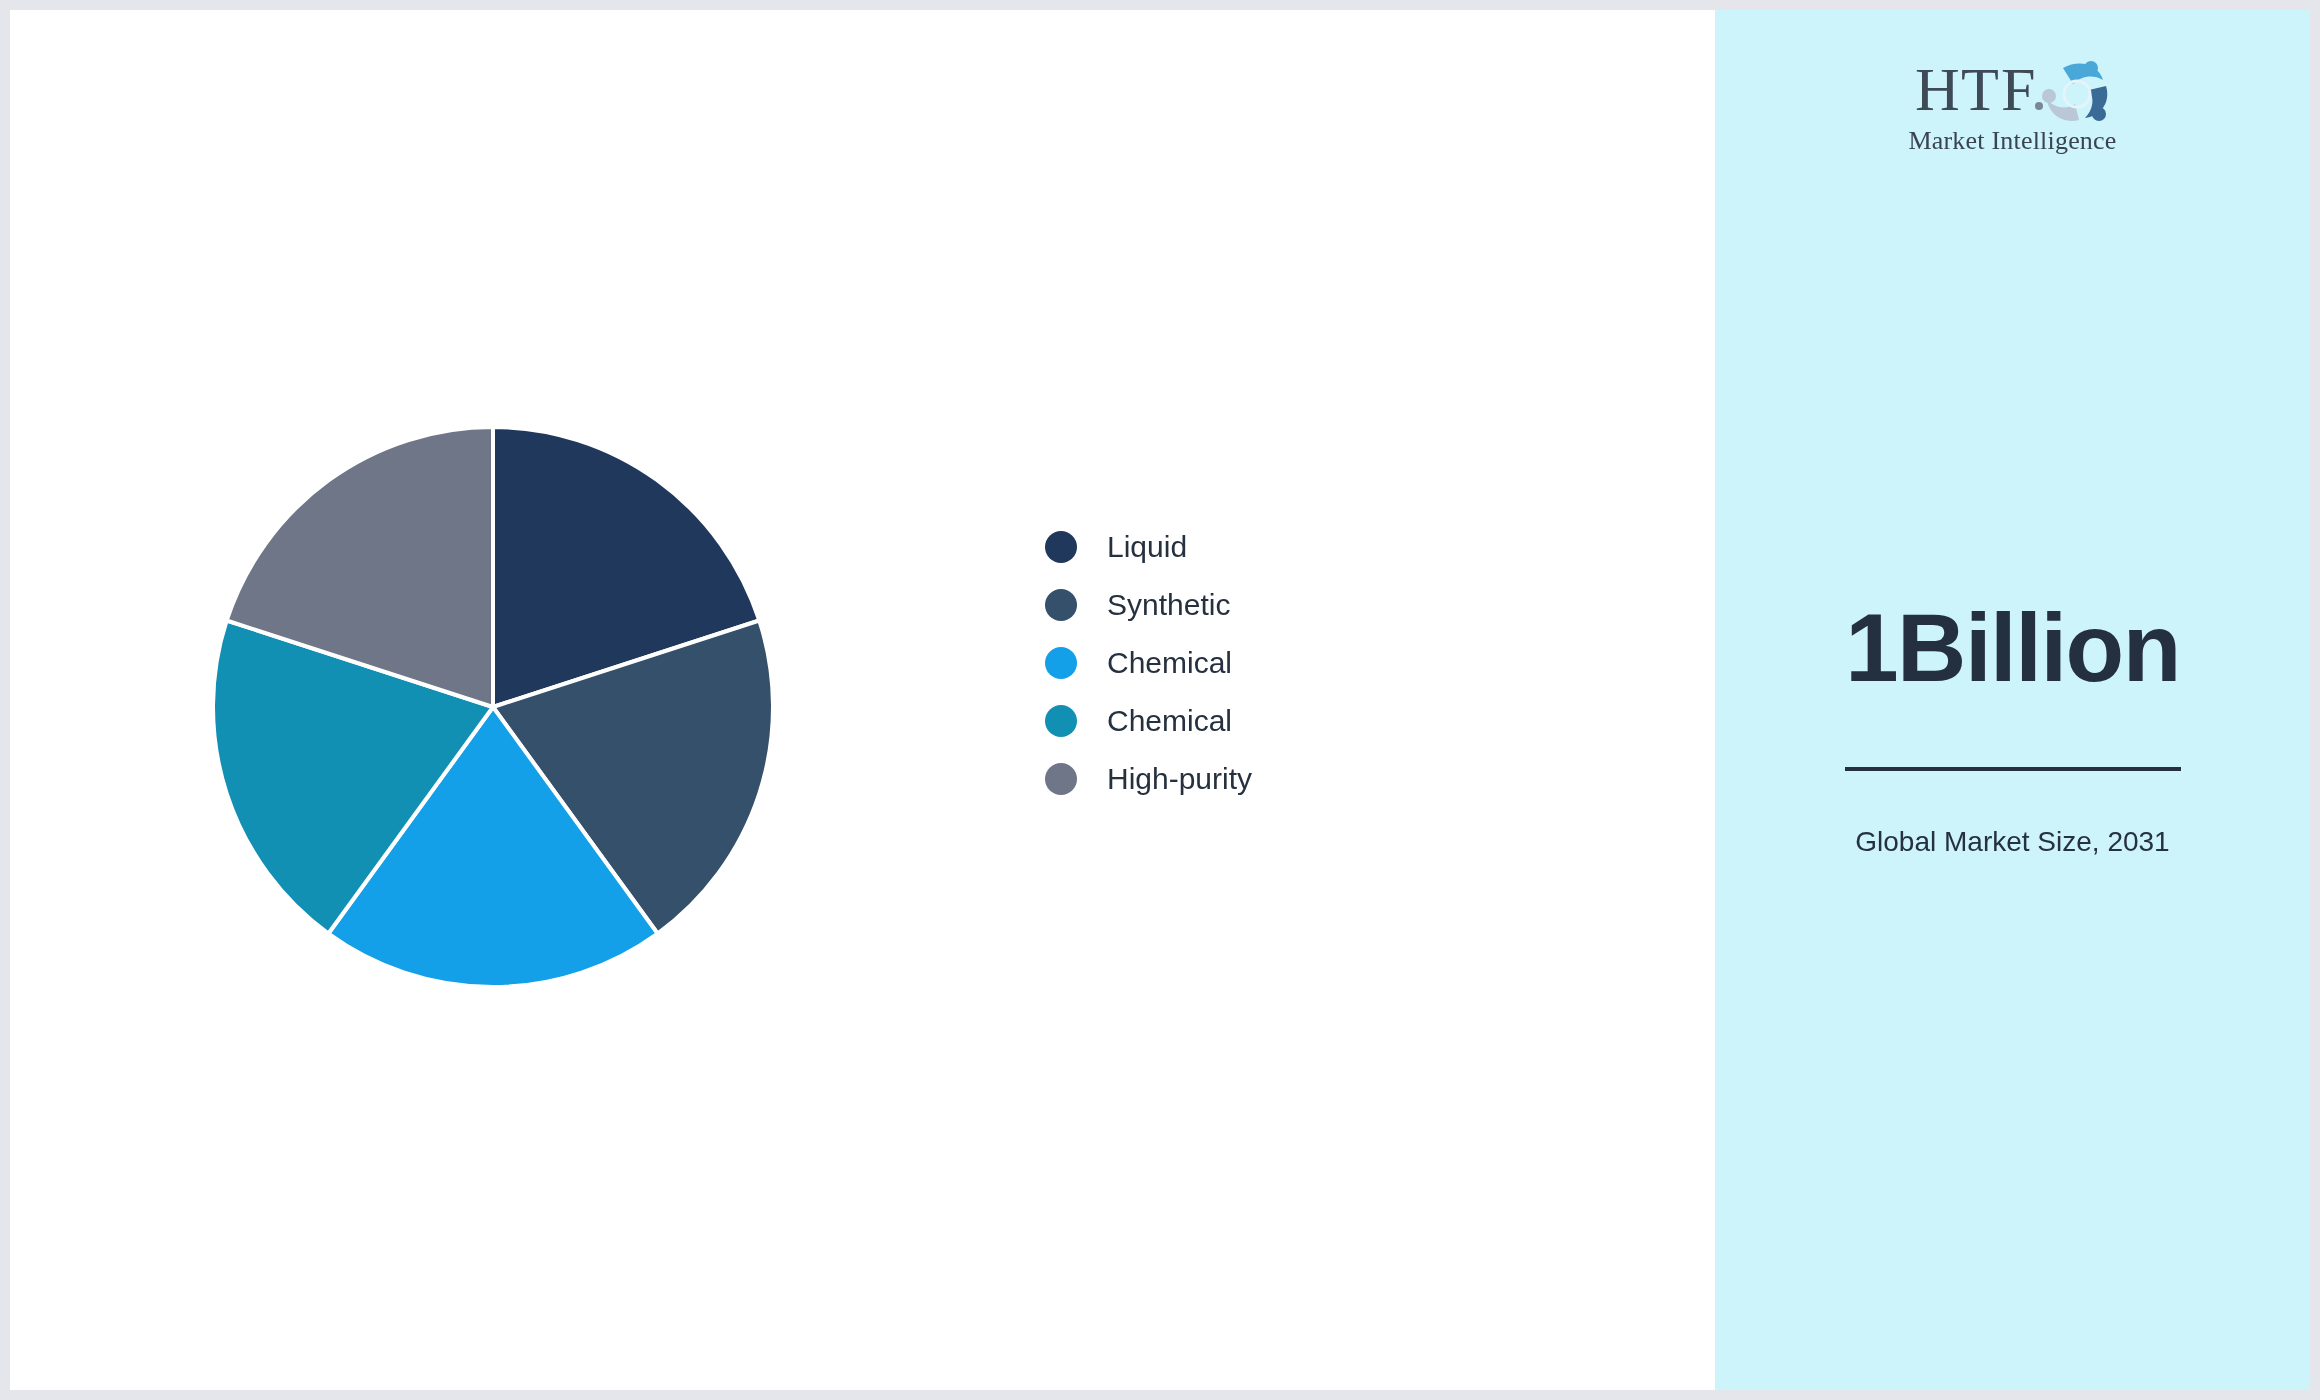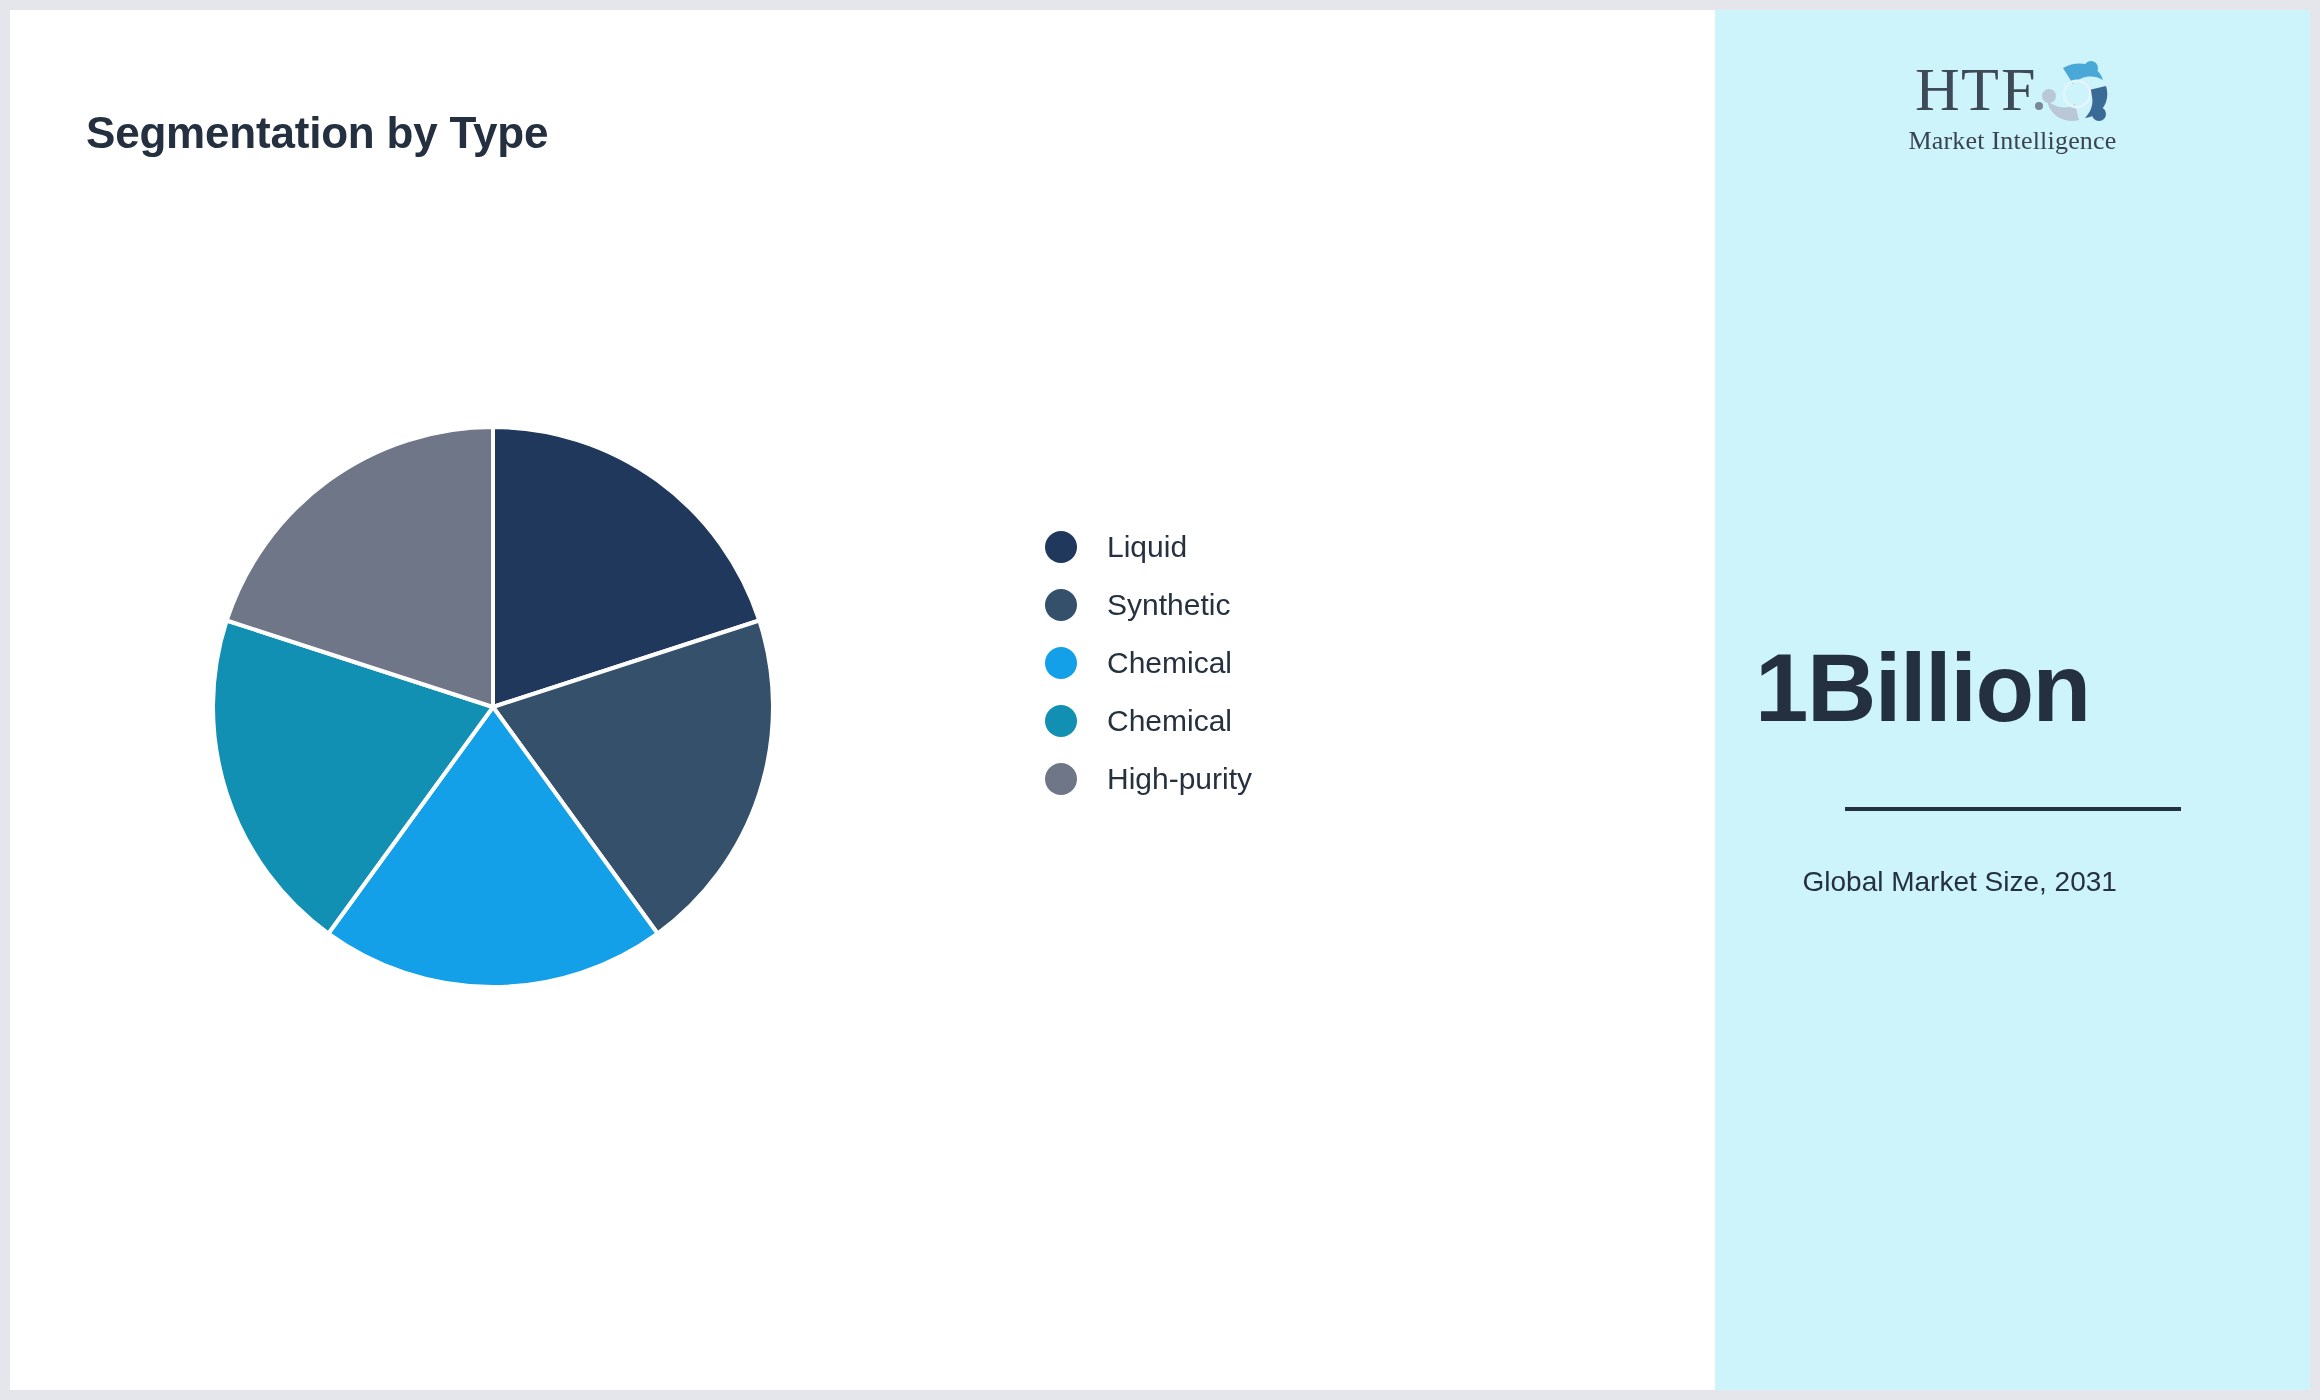--- a/index.html
+++ b/index.html
@@ -88,22 +88,22 @@
     font-family:"Liberation Serif", serif;
     font-size:26px;
     color:#3a4450;
     letter-spacing:0.2px;
     white-space:nowrap;
   }
   #stat-block {
     position:absolute;
     left:0; right:0;
     top:588px;
+    text-align:center;
     padding:0 40px;
-    margin-top:40px;
   }
   #stat-value {
     font-size:96px;
     font-weight:bold;
     color:#24303f;
     letter-spacing:-1.5px;
     line-height:1.05;
   }
   #stat-rule {
     width:336px;
@@ -124,21 +124,20 @@
 </style>
 </head>
 <body>
 
 <div id="card">
 
   <div id="left-pane">
 
     <div id="chart-title">
       <br>
-      <span>Segmentation by Type</span>
     </div>
 
     <div id="pie-wrap">
       <svg id="pie-svg" viewBox="0 0 580 580">
         <g id="pie-slices">
             <path d="M 290 290 L 290.00 10.00 A 280 280 0 0 1 556.30 203.48 Z" fill="#20385c" stroke="#ffffff" stroke-width="4" stroke-linejoin="round"></path>
             <path d="M 290 290 L 556.30 203.48 A 280 280 0 0 1 454.58 516.52 Z" fill="#35506b" stroke="#ffffff" stroke-width="4" stroke-linejoin="round"></path>
             <path d="M 290 290 L 454.58 516.52 A 280 280 0 0 1 125.42 516.52 Z" fill="#13a0e8" stroke="#ffffff" stroke-width="4" stroke-linejoin="round"></path>
             <path d="M 290 290 L 125.42 516.52 A 280 280 0 0 1 23.70 203.48 Z" fill="#1290b4" stroke="#ffffff" stroke-width="4" stroke-linejoin="round"></path>
             <path d="M 290 290 L 23.70 203.48 A 280 280 0 0 1 290.00 10.00 Z" fill="#6e7687" stroke="#ffffff" stroke-width="4" stroke-linejoin="round"></path>

